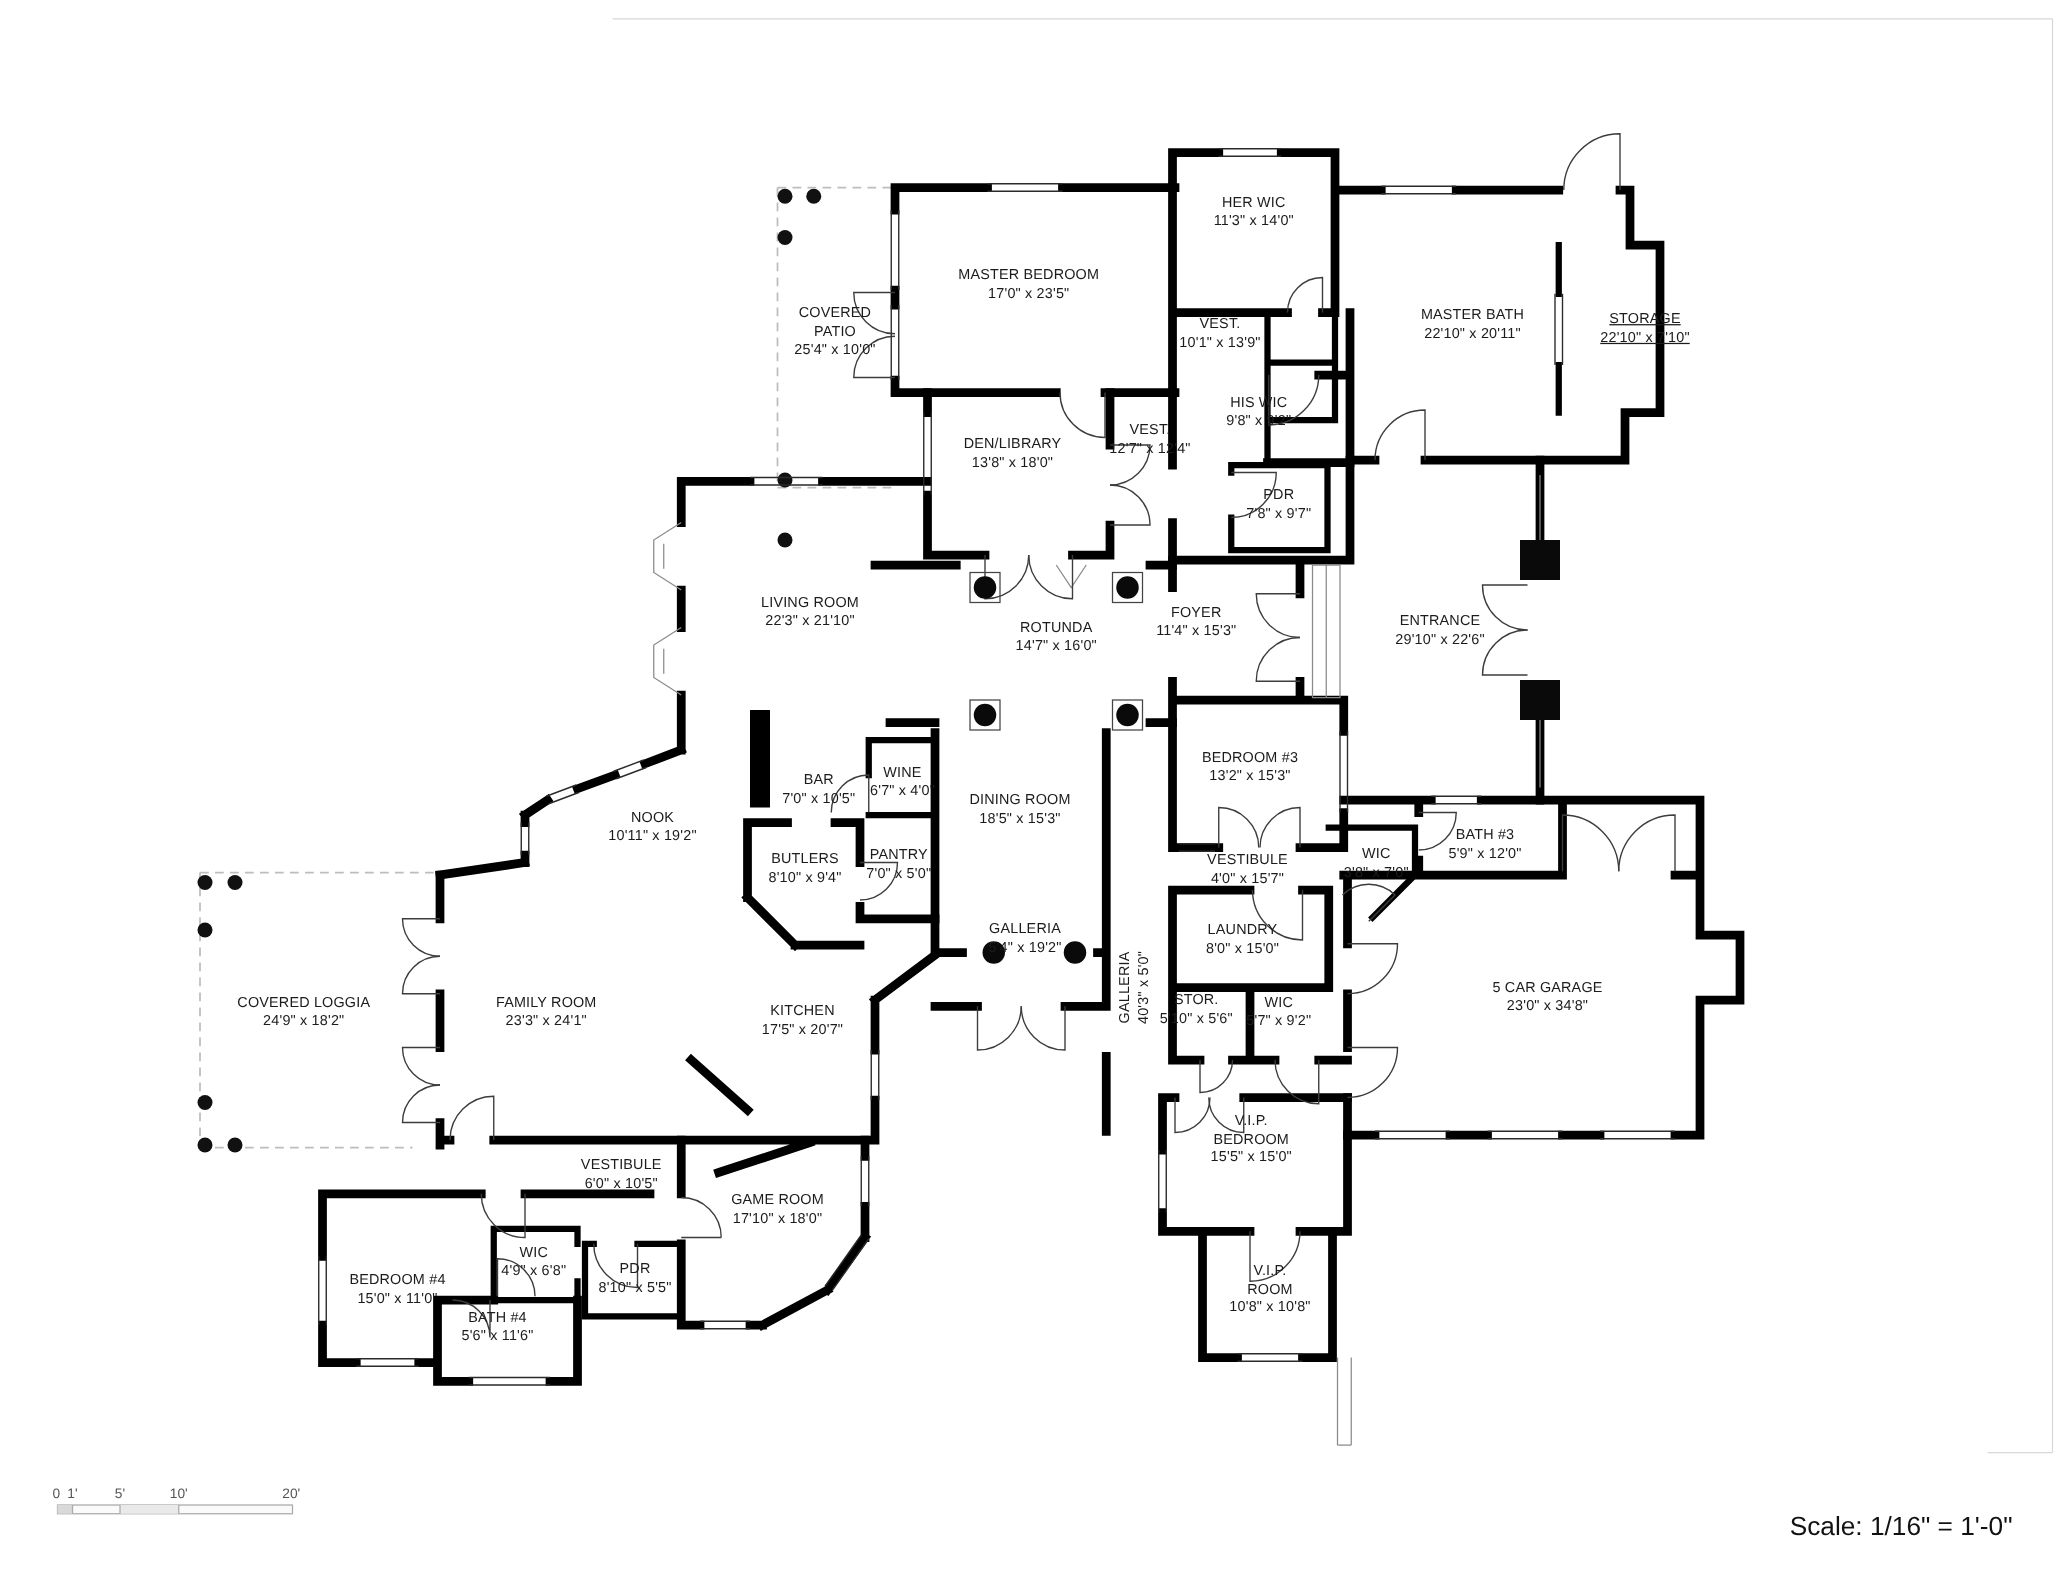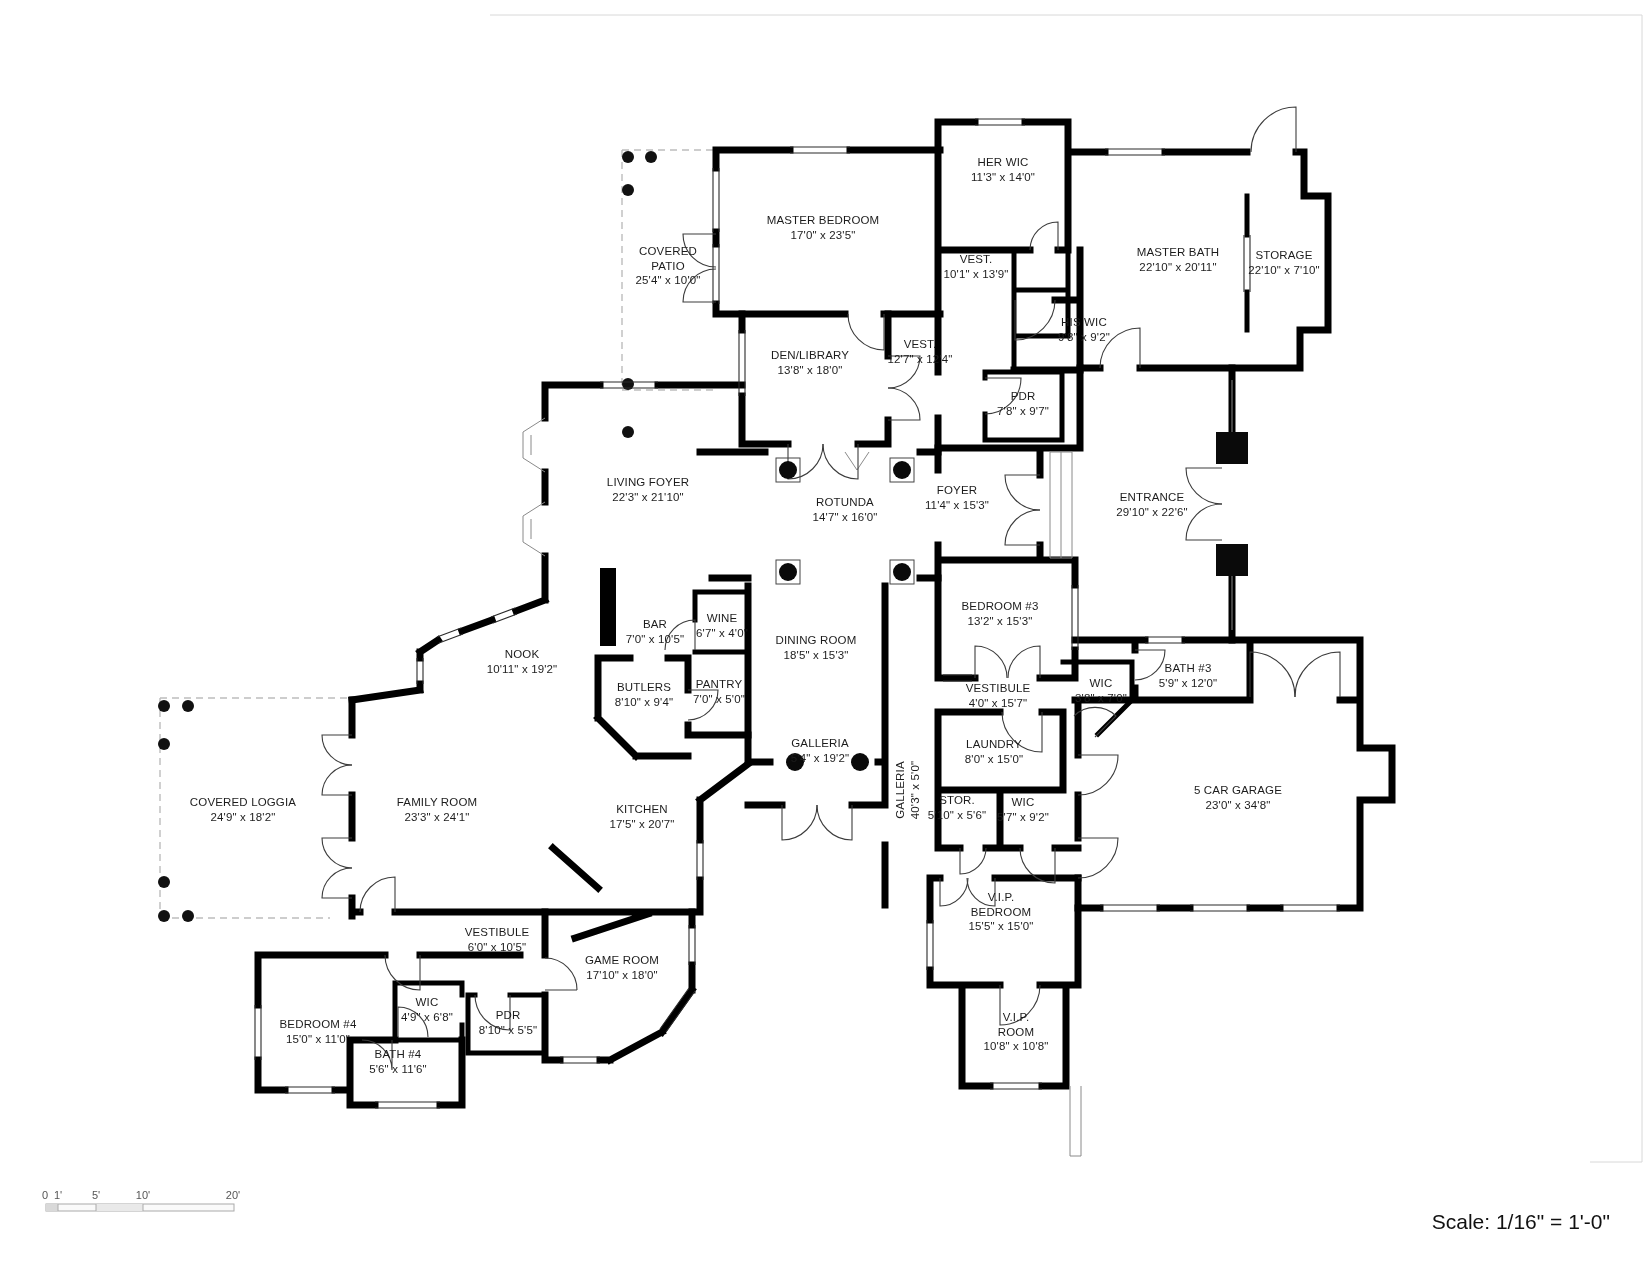--- a/index.html
+++ b/index.html
@@ -242,42 +242,42 @@
         <div class="room-dims">25'4" x 10'0"</div>
       </div>
       <div class="room-label" style="left: 976px; top: 267px;">
         <div class="room-name">VEST.</div>
         <div class="room-dims">10'1" x 13'9"</div>
       </div>
       <div class="room-label" style="left: 1178px; top: 260px;">
         <div class="room-name">MASTER BATH</div>
         <div class="room-dims">22'10" x 20'11"</div>
       </div>
-      <div class="room-label" style="left: 1284px; top: 263px;">
+      <div class="room-label" style="left: 1316px; top: 263px; text-decoration: underline;">
         <div class="room-name">STORAGE</div>
         <div class="room-dims">22'10" x 7'10"</div>
       </div>
-      <div class="room-label" style="left: 1084px; top: 330px;">
+      <div class="room-label" style="left: 1007px; top: 330px;">
         <div class="room-name">HIS WIC</div>
         <div class="room-dims">9'8" x 9'2"</div>
       </div>
       <div class="room-label" style="left: 920px; top: 352px;">
         <div class="room-name">VEST.</div>
         <div class="room-dims">12'7" x 12'4"</div>
       </div>
       <div class="room-label" style="left: 810px; top: 363px;">
         <div class="room-name">DEN/LIBRARY</div>
         <div class="room-dims">13'8" x 18'0"</div>
       </div>
       <div class="room-label" style="left: 1023px; top: 404px;">
         <div class="room-name">PDR</div>
         <div class="room-dims">7'8" x 9'7"</div>
       </div>
       <div class="room-label" style="left: 648px; top: 490px;">
-        <div class="room-name">LIVING FOYER</div>
+        <div class="room-name">LIVING ROOM</div>
         <div class="room-dims">22'3" x 21'10"</div>
       </div>
       <div class="room-label" style="left: 845px; top: 510px;">
         <div class="room-name">ROTUNDA</div>
         <div class="room-dims">14'7" x 16'0"</div>
       </div>
       <div class="room-label" style="left: 957px; top: 498px;">
         <div class="room-name">FOYER</div>
         <div class="room-dims">11'4" x 15'3"</div>
       </div>

